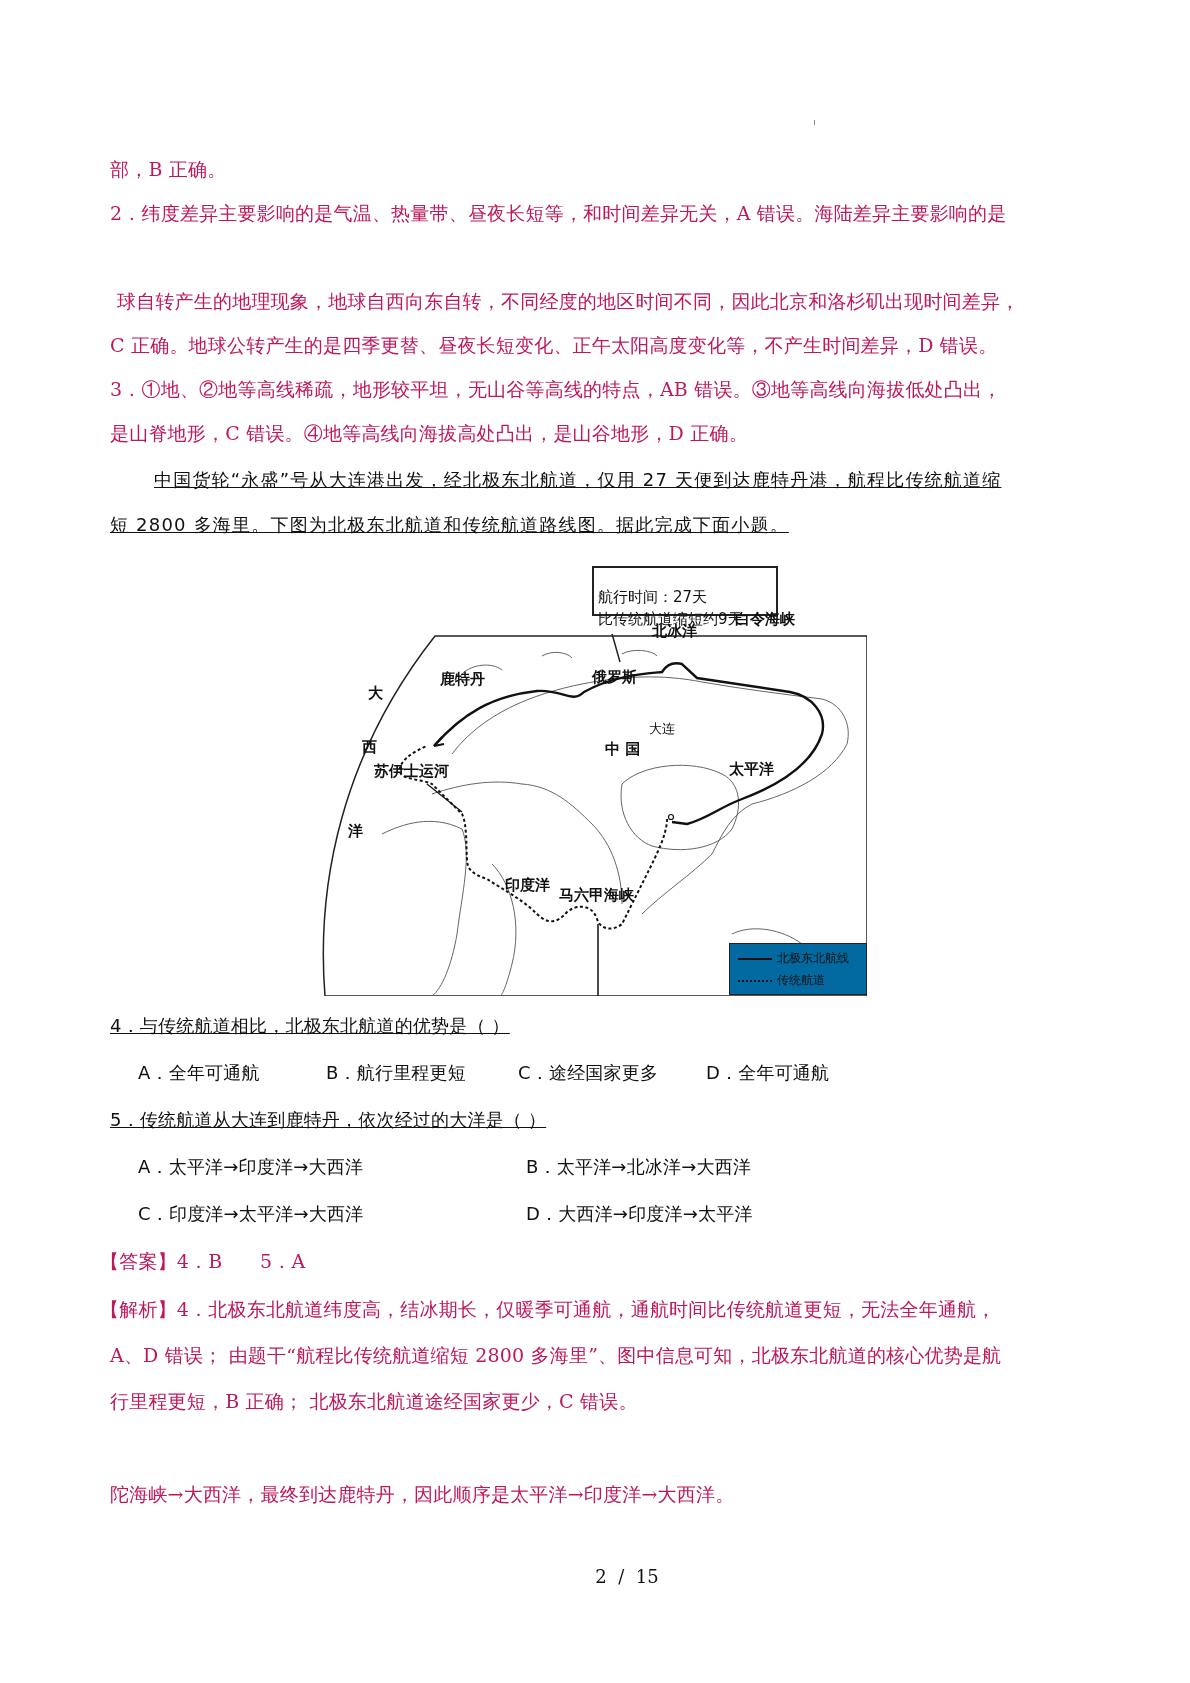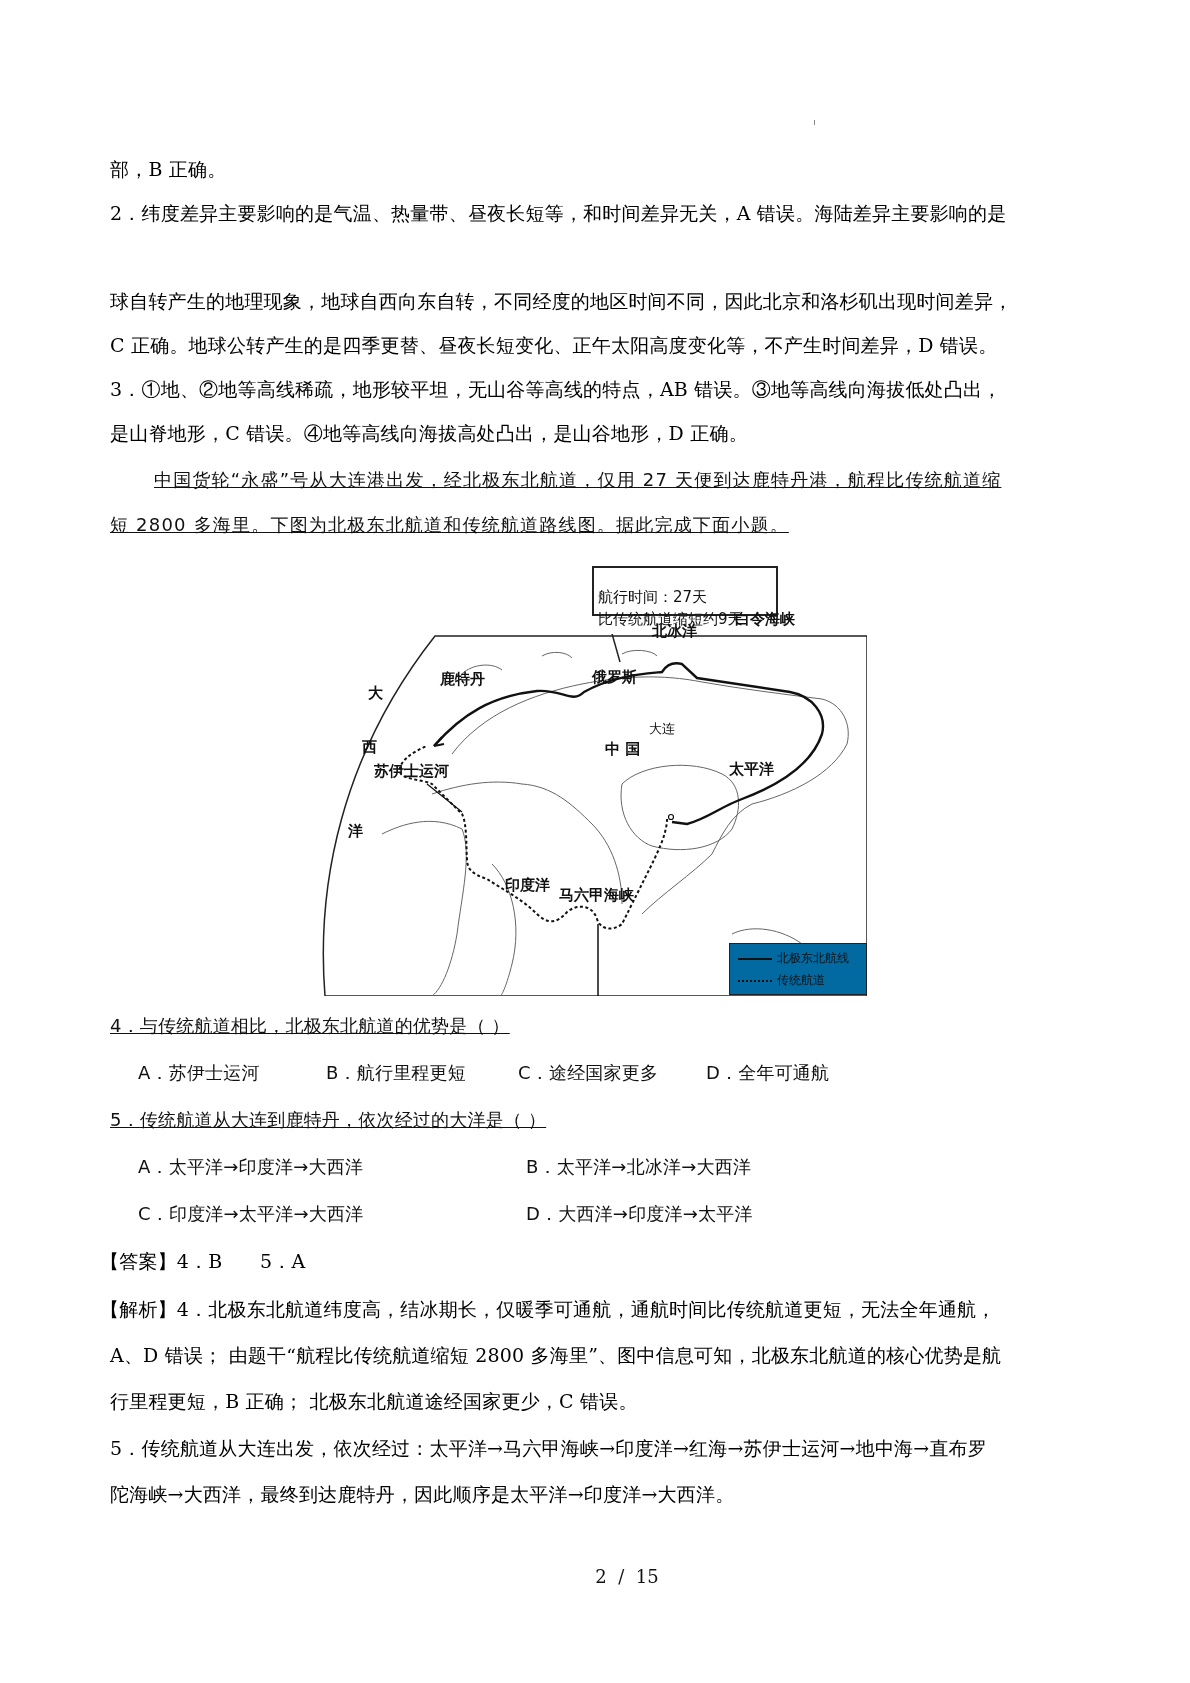--- a/index.html
+++ b/index.html
@@ -2,21 +2,21 @@
 <html><head>
 <meta charset="utf-8">
 <style>
   html, body { margin: 0; padding: 0; background: #ffffff; }
   body { width: 1190px; height: 1683px; position: relative; overflow: hidden;
          font-family: "DejaVu Serif", "Liberation Serif", serif; }
   .page { position: absolute; left: 0; top: 0; width: 1190px; height: 1683px; }
   .tick { position: absolute; left: 814px; top: 120px; width: 1px; height: 5px; background: #888; }
   .line { position: absolute; left: 110px; width: 980px; font-size: 19px; line-height: 24px;
           white-space: nowrap; letter-spacing: 0.2px; }
-  .red { color: #000000; }
+  .red { color: #be185d; }
   .black { color: #111111; text-decoration: underline; }
   .stem { font-family: "DejaVu Sans", "Liberation Sans", sans-serif; font-size: 18px; letter-spacing: 1.2px; }
   .q { font-family: "DejaVu Sans", "Liberation Sans", sans-serif; font-size: 18px; }
   .opt { position: absolute; }
 
   
   .figure { position: absolute; left: 322px; top: 566px; width: 545px; height: 430px; }
   .callout { position: absolute; left: 270px; top: 0px; width: 186px; height: 50px; border: 2px solid #222;
              background: #fff; font-family: "DejaVu Sans", "Liberation Sans", sans-serif;
              font-size: 15px; line-height: 22px; padding: 18px 4px; box-sizing: border-box; color: #111; white-space: nowrap; }
@@ -34,21 +34,21 @@
 </style>
 </head>
 <body>
 
 <div class="page">
 
   <div class="tick"></div>
 
   <div class="line red" style="top:157px;">部，B 正确。</div>
   <div class="line red" style="top:201px;">2．纬度差异主要影响的是气温、热量带、昼夜长短等，和时间差异无关，A 错误。海陆差异主要影响的是</div>
-  <div class="line red" style="top:289px;">球自转产生的地理现象，地球自西向东自转，不同经度的地区时间不同，因此北京和洛杉矶出现时间差异，</div>
+  <div class="line red" style="top:289px;margin-left:7px;">球自转产生的地理现象，地球自西向东自转，不同经度的地区时间不同，因此北京和洛杉矶出现时间差异，</div>
   <div class="line red" style="top:333px;">C 正确。地球公转产生的是四季更替、昼夜长短变化、正午太阳高度变化等，不产生时间差异，D 错误。</div>
   <div class="line red" style="top:377px;">3．①地、②地等高线稀疏，地形较平坦，无山谷等高线的特点，AB 错误。③地等高线向海拔低处凸出，</div>
   <div class="line red" style="top:421px;">是山脊地形，C 错误。④地等高线向海拔高处凸出，是山谷地形，D 正确。</div>
 
   <div class="line black stem" style="top:468px; left:154px;">中国货轮“永盛”号从大连港出发，经北极东北航道，仅用 27 天便到达鹿特丹港，航程比传统航道缩</div>
   <div class="line black stem" style="top:513px;">短 2800 多海里。下图为北极东北航道和传统航道路线图。据此完成下面小题。</div>
 
   <div class="figure">
     <div class="callout">
       <div>航行时间：27天</div>
@@ -105,21 +105,21 @@
       <span>北极东北航线</span>
     </div>
     <div class="legend-row" style="top:28px;">
       <span class="legend-dash"></span>
       <span>传统航道</span>
     </div>
   </div>
 
   <div class="line black q" style="top:1014px;">4．与传统航道相比，北极东北航道的优势是（    ）</div>
   <div class="line black q" style="top:1061px; left:138px;">
-    <span class="opt" style="left:0px;">A．苏伊士运河</span>
+    <span class="opt" style="left:0px;">A．全年可通航</span>
     <span class="opt" style="left:188px;">B．航行里程更短</span>
     <span class="opt" style="left:380px;">C．途经国家更多</span>
     <span class="opt" style="left:568px;">D．全年可通航</span>
   </div>
 
   <div class="line black q" style="top:1108px;">5．传统航道从大连到鹿特丹，依次经过的大洋是（    ）</div>
   <div class="line black q" style="top:1155px; left:138px;">
     <span class="opt" style="left:0px;">A．太平洋→印度洋→大西洋</span>
     <span class="opt" style="left:388px;">B．太平洋→北冰洋→大西洋</span>
   </div>
@@ -130,17 +130,16 @@
 
   <div class="line red" style="top:1249px; left:100px;">
     <span>【答案】</span><span style="white-space:pre;">4．B      5．A</span>
   </div>
 
   <div class="line red" style="top:1297px; left:100px;">
     <span>【解析】</span><span>4．北极东北航道纬度高，结冰期长，仅暖季可通航，通航时间比传统航道更短，无法全年通航，</span>
   </div>
   <div class="line red" style="top:1343px;">A、D 错误； 由题干“航程比传统航道缩短 2800 多海里”、图中信息可知，北极东北航道的核心优势是航</div>
   <div class="line red" style="top:1389px;">行里程更短，B 正确； 北极东北航道途经国家更少，C 错误。</div>
-  <div class="line red" style="top:1436px;">5．传统航道从大连出发，依次经过：太平洋→马六甲海峡→印度洋→红海→苏伊士运河→地中海→直布罗</div>
   <div class="line red" style="top:1482px;">陀海峡→大西洋，最终到达鹿特丹，因此顺序是太平洋→印度洋→大西洋。</div>
 
   <div class="pagenum" style="white-space:pre;margin-left:32px;">2  /  15</div>
 </div>
 
 </body></html>

